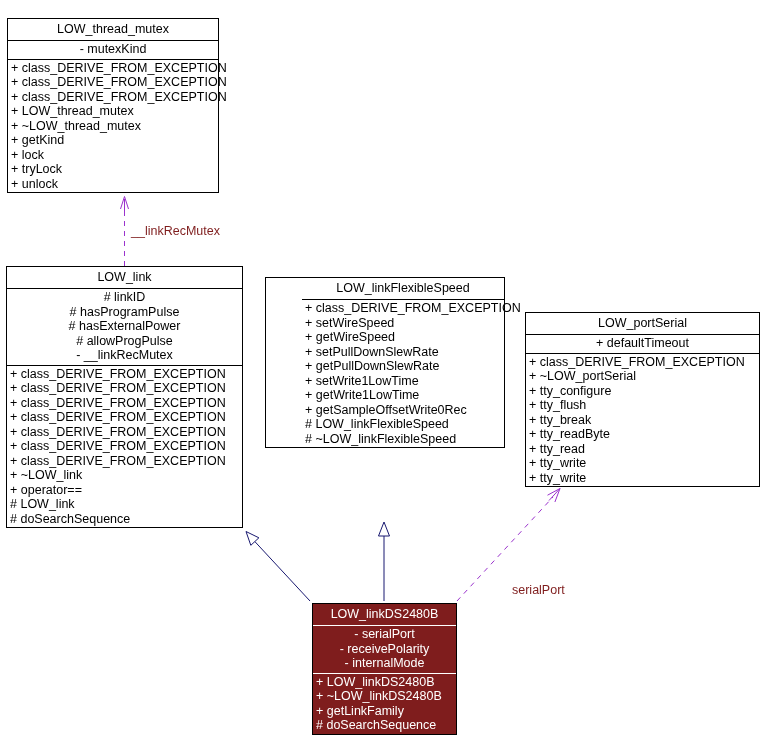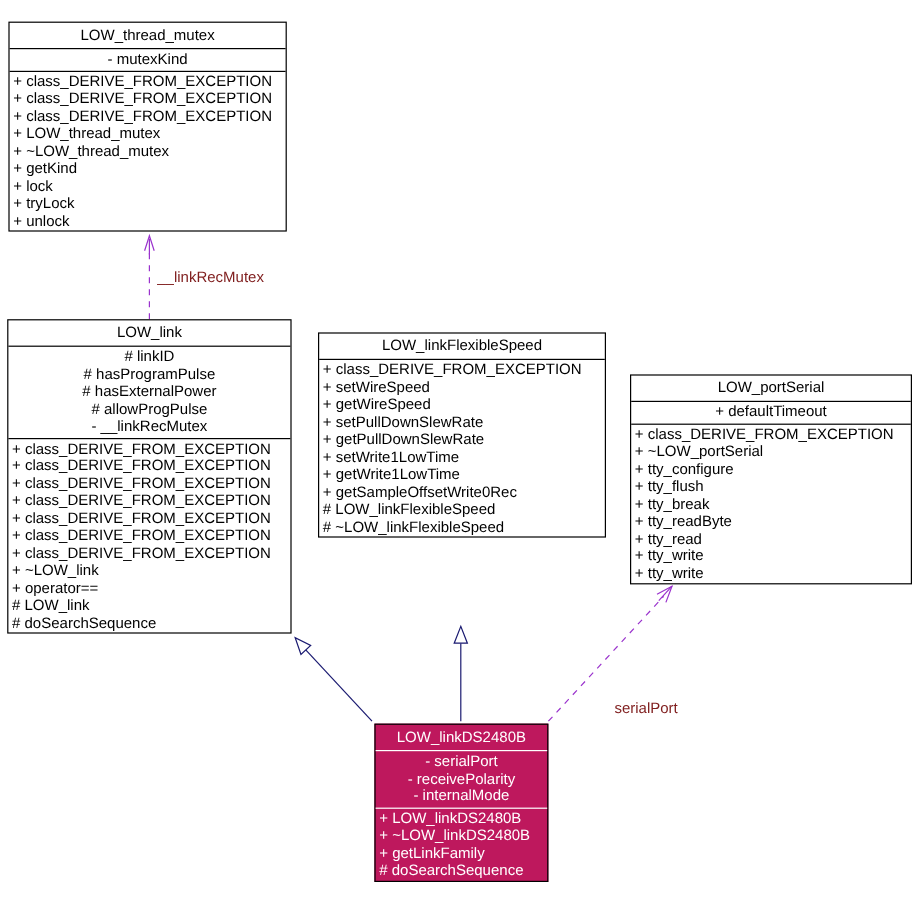--- a/index.html
+++ b/index.html
@@ -22,21 +22,21 @@
   }
   .uml-class {
     position: absolute;
     box-sizing: border-box;
     background: #ffffff;
     border: 1px solid #000000;
     color: #000000;
     font-size: 12.5px;
   }
   .uml-class.inverted {
-    background: #be185d;
+    background: #7f1d1d;
     color: #ffffff;
   }
   .uml-title {
     height: 21px;
     line-height: 21px;
     text-align: center;
     white-space: nowrap;
     border-bottom: 1px solid #000000;
   }
   .inverted .uml-title { border-bottom-color: #ffffff; }
@@ -58,23 +58,23 @@
     line-height: 14.5px;
     white-space: nowrap;
   }
   .edge-label {
     position: absolute;
     font-size: 12.5px;
     color: #7f1d1d;
     white-space: nowrap;
   }
   
-  #box-thread-mutex { left: 7px;   top: 18px;  width: 232px; }
+  #box-thread-mutex { left: 7px;   top: 18px;  width: 212px; }
   #box-link         { left: 6px;   top: 266px; width: 237px; }
-  #box-flexspeed    { left: 265px; top: 277px; width: 240px; }
+  #box-flexspeed    { left: 265px; top: 277px; width: 240px; padding-left: 36px; }
   #box-portserial   { left: 525px; top: 312px; width: 235px; }
   #box-ds2480b      { left: 312px; top: 603px; width: 145px; }
   #label-linkrecmutex { left: 131px; top: 224px; }
   #label-serialport   { left: 512px; top: 583px; text-align: right; }
 </style>
 </head>
 <body>
 
 <div id="canvas">
 

